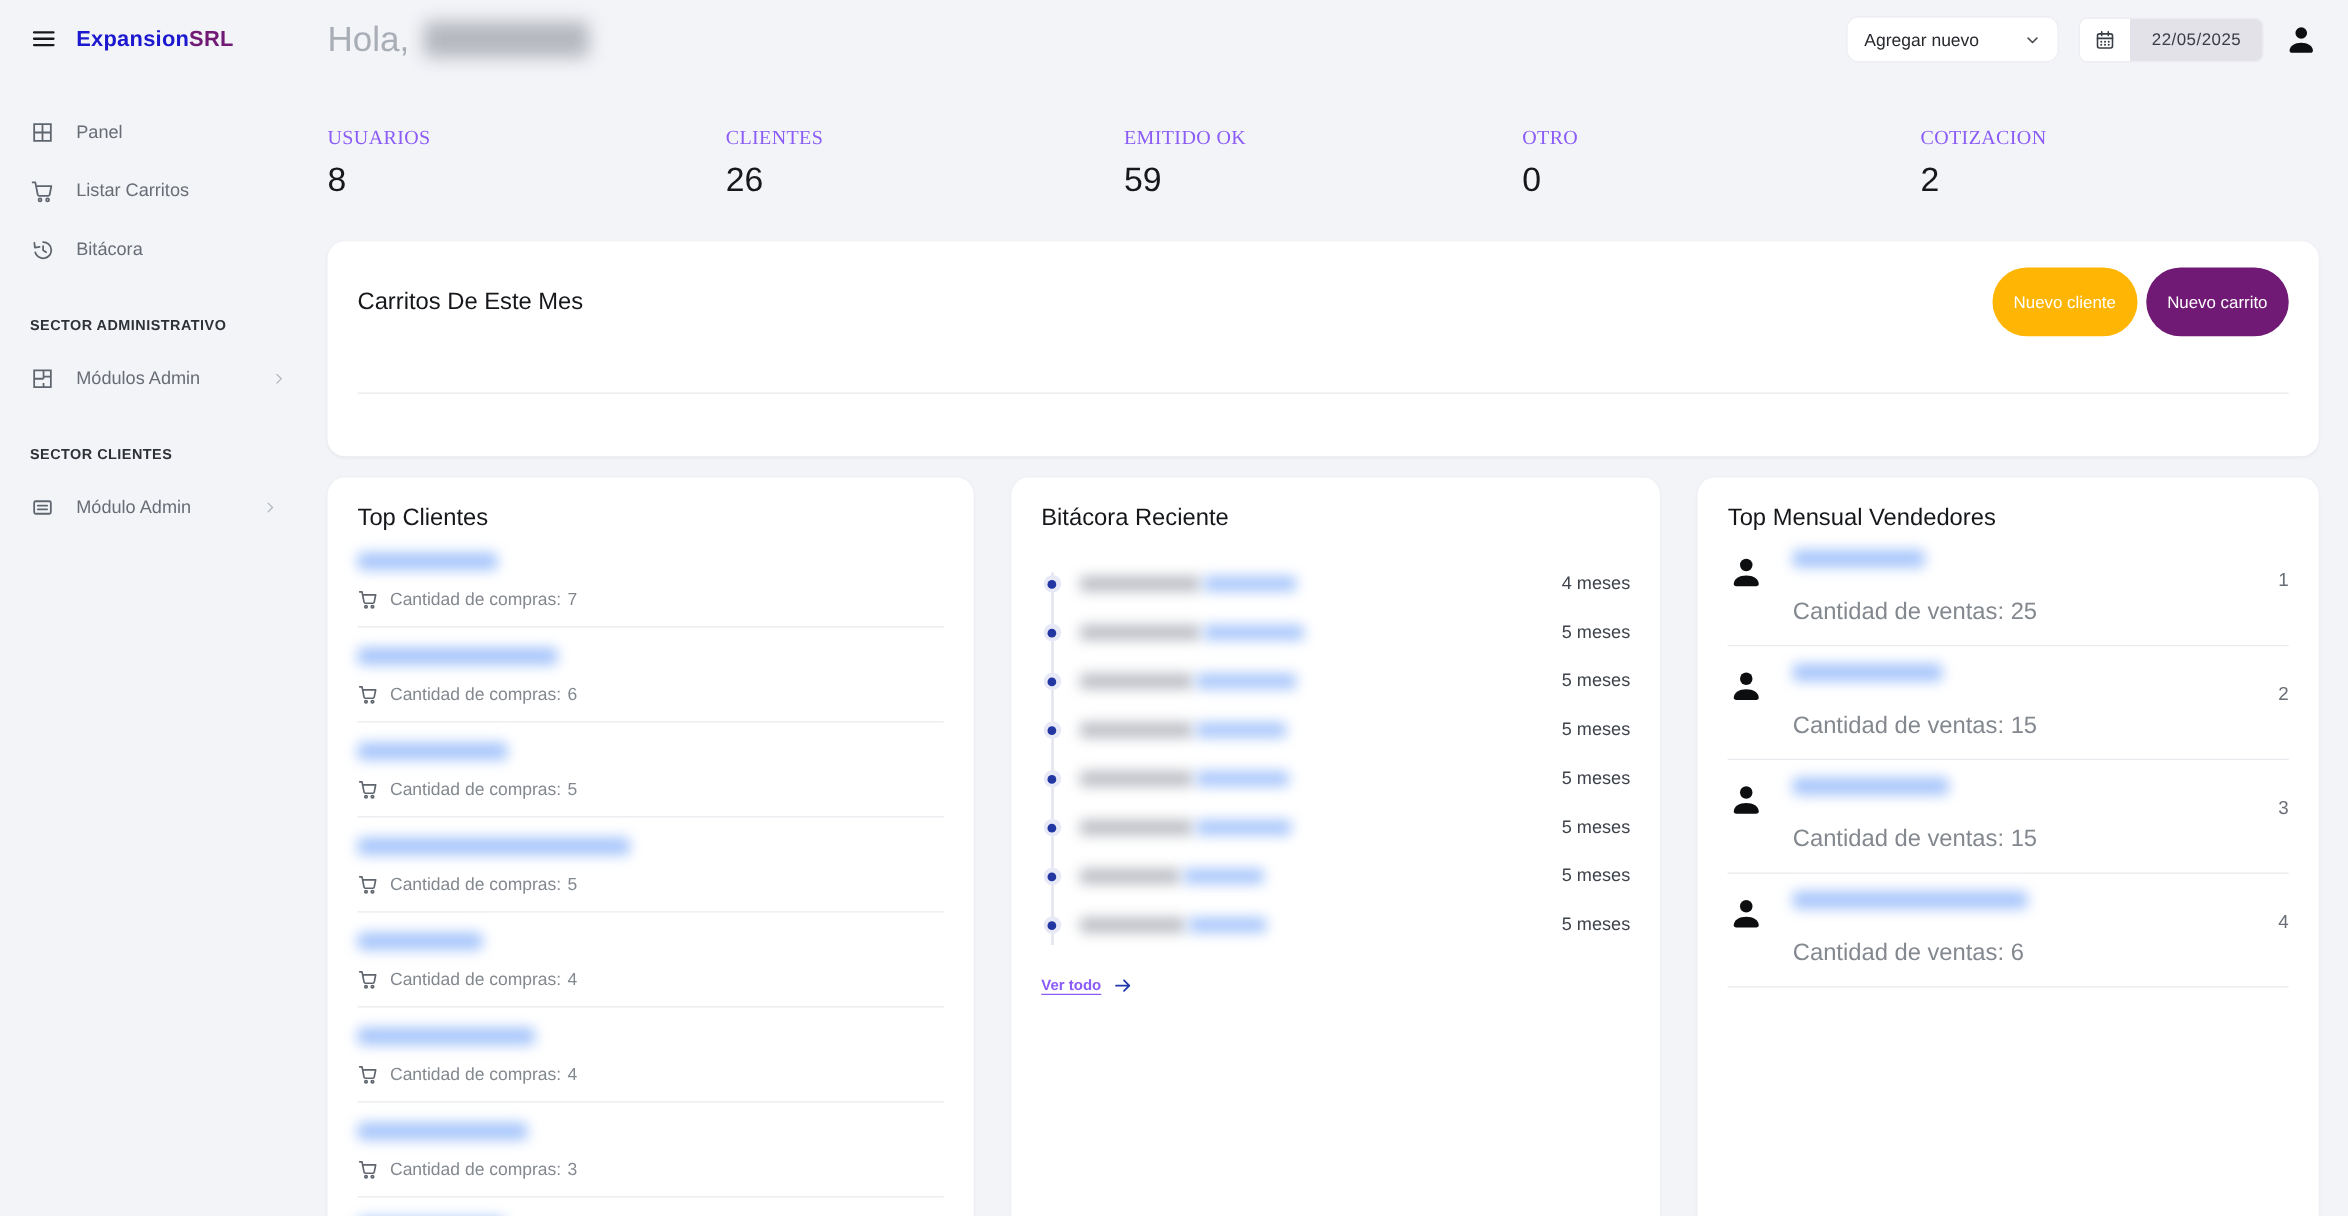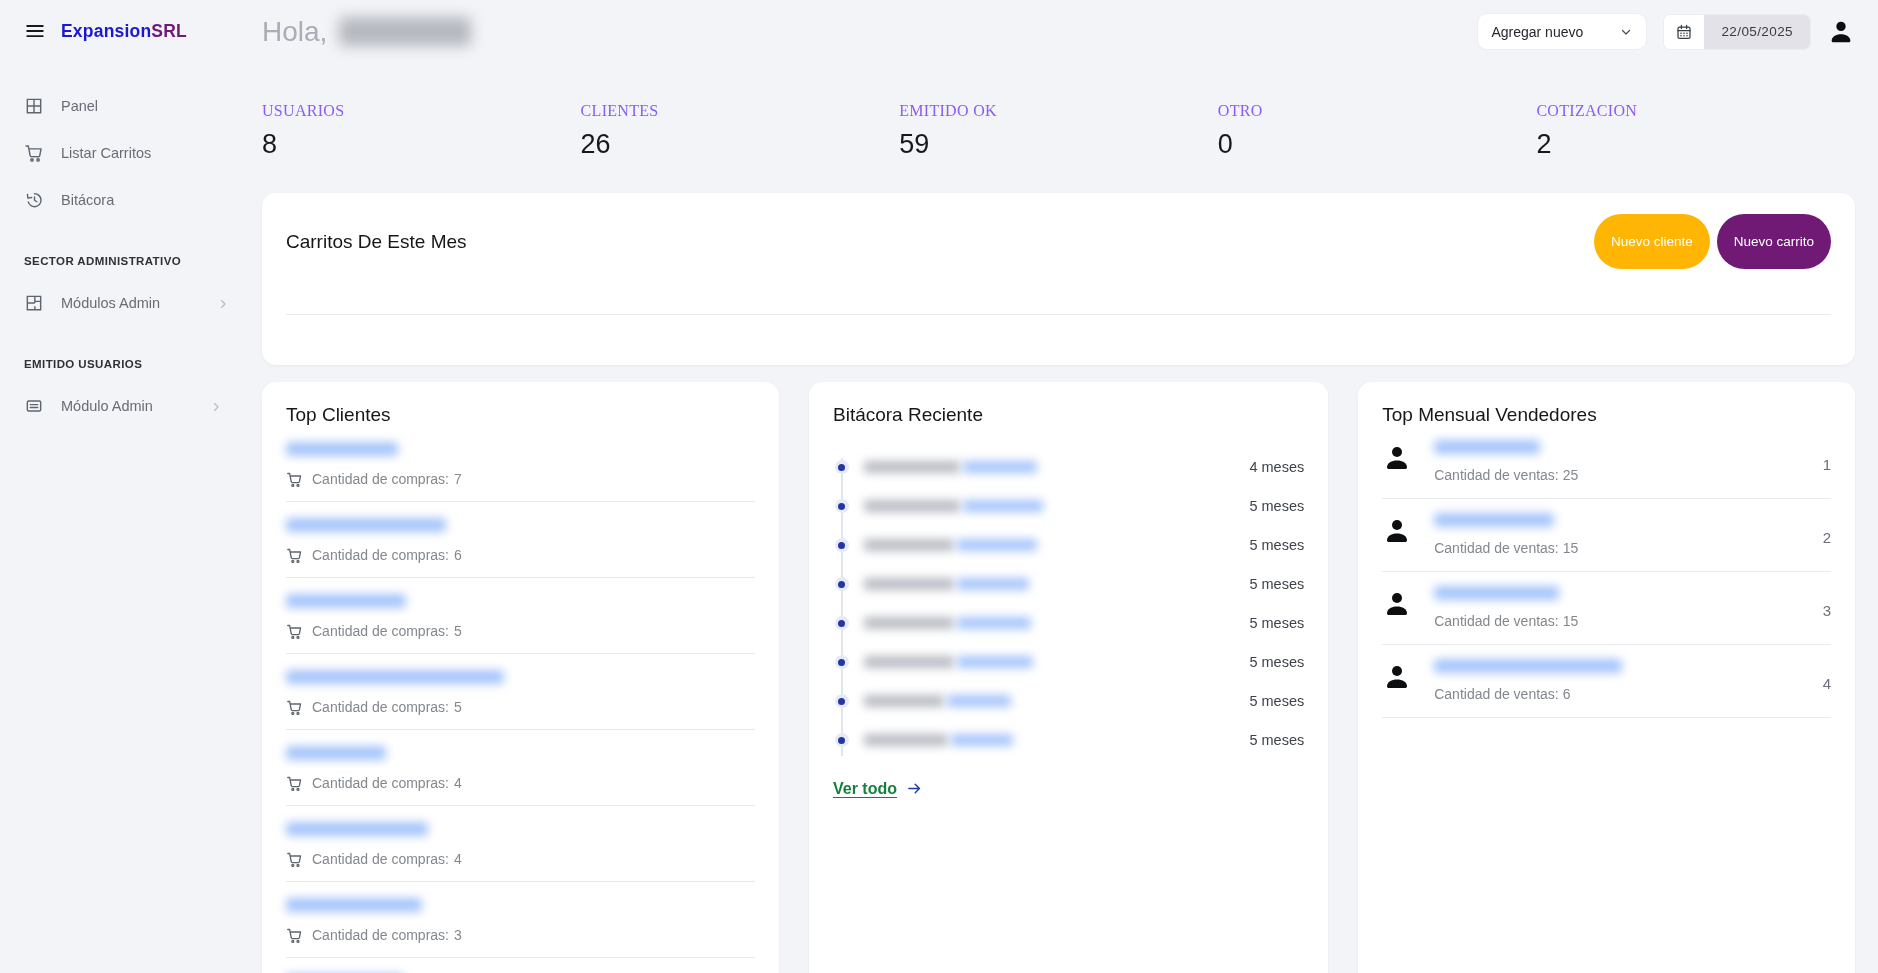--- a/index.html
+++ b/index.html
@@ -68,28 +68,28 @@
   .bt-list { position:relative; margin-top:22px; }
   .bt-list::before { content:""; position:absolute; left:8px; top:10px; bottom:4px; width:2px; background:#e3e5ee; }
   .bt-row { position:relative; display:flex; align-items:center; min-height:39px; padding-left:31px; }
   .bt-dot { position:absolute; left:2px; width:14px; height:14px; border-radius:50%; background:#e7e9f6; display:flex; align-items:center; justify-content:center; }
   .bt-dot::after { content:""; width:7px; height:7px; border-radius:50%; background:#2337a3; }
   .bt-bar { height:12px; border-radius:3px; }
   .bt-bar.gray { background:#b9bcc3; filter:blur(5px); }
   .bt-bar.blue { background:#a6c5fb; filter:blur(5px); margin-left:3px; cursor:pointer; }
   .bt-time { margin-left:auto; font-size:14.5px; color:#3e434b; }
   .view-all { margin-top:20px; display:inline-flex; align-items:center; gap:9px; cursor:pointer; }
-  .view-all .va-label { font-size:16px; font-weight:700; color:#15803d; text-decoration:underline; text-underline-offset:3px; }
+  .view-all .va-label { font-size:12px; font-weight:700; color:#8b5cf6; text-decoration:underline; text-underline-offset:3px; }
   .view-all .va-arrow { width:17px; height:17px; color:#1f3aa8; }
   
   .tv-item { display:flex; align-items:flex-start; padding:14px 0 15px; border-bottom:1px solid #e9eaef; }
   .tv-person { width:30px; height:30px; color:#0d0e10; margin-top:3px; flex:0 0 auto; }
   .tv-mid { margin-left:22px; }
   .tv-name { height:14px; cursor:pointer; }
-  .tv-sales { margin-top:13px; color:#83888f; font-size:14px; }
+  .tv-sales { margin-top:25px; color:#83888f; font-size:19px; }
   .tv-rank { margin-left:auto; font-size:15px; color:#6a6f77; padding-top:16px; }
 </style>
 </head>
 <body>
 
 <aside class="sidebar">
   <div class="brand-row">
     <span class="hamburger">
       <svg viewBox="0 0 24 24" fill="none" stroke="currentColor" stroke-width="2" stroke-linecap="round">
           <path d="M3.5 6.5h17M3.5 12h17M3.5 17.5h17"></path>
@@ -137,21 +137,21 @@
           </svg>
       </span>
       <span>Módulos Admin</span>
       <span class="chev">
         <svg viewBox="0 0 24 24" fill="none" stroke="currentColor" stroke-width="2.2" stroke-linecap="round" stroke-linejoin="round">
             <path d="M9 5l7 7-7 7"></path>
           </svg>
       </span>
     </div>
 
-    <div class="sec-title">EMITIDO USUARIOS</div>
+    <div class="sec-title">SECTOR CLIENTES</div>
     <div class="nav-item">
       <span class="ni-icon">
         <svg viewBox="0 0 24 24" fill="none" stroke="currentColor" stroke-width="1.7" stroke-linecap="round">
             <rect x="4" y="6" width="16" height="12" rx="1.5"></rect>
             <path d="M7.5 10.3h9M7.5 13.7h9"></path>
           </svg>
       </span>
       <span>Módulo Admin</span>
       <span class="chev">
         <svg viewBox="0 0 24 24" fill="none" stroke="currentColor" stroke-width="2.2" stroke-linecap="round" stroke-linejoin="round">

